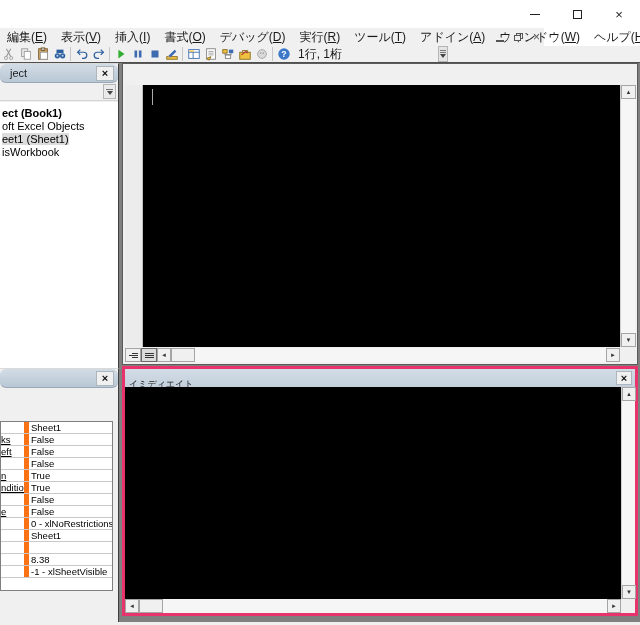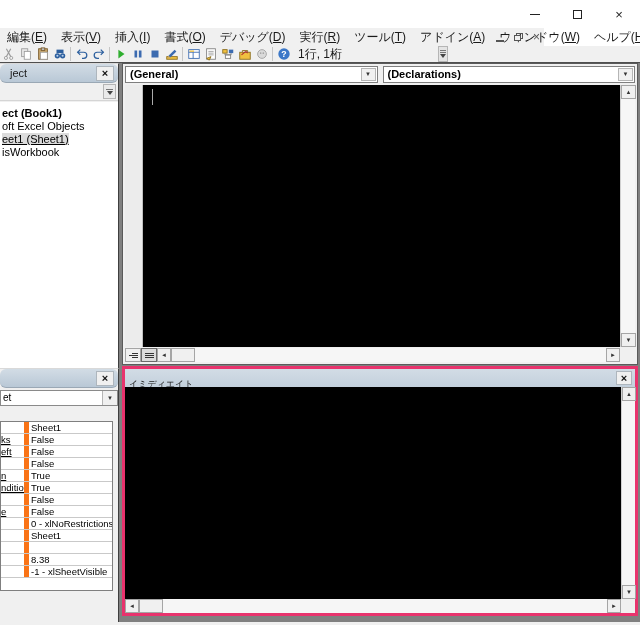--- a/index.html
+++ b/index.html
@@ -54,21 +54,21 @@
 
   
   #project { left:0; top:63px; width:119px; height:305px; }
   .ptoolbar { height:18px; background:#f0f0f0; position:relative; border-bottom:1px solid #d5d5d5; }
   .p-overflow { position:absolute; right:2px; top:1px; width:13px; height:15px; background:#eaeaea; border:1px solid #b5b5b5;
     display:flex; flex-direction:column; align-items:center; justify-content:center; gap:1px; }
   .ptree { position:absolute; left:0; top:38px; width:118px; bottom:0; background:#ffffff; overflow:hidden;
     font-size:11px; color:#000; padding-top:5px; }
   .titem { height:13px; line-height:13px; white-space:nowrap; padding-left:2px; }
   .titem.bold { font-weight:bold; }
-  .titem .sel { background:#dcdcdc;text-decoration:underline; }
+  .titem .sel { background:#dcdcdc; }
 
   
   #props { left:0; top:368px; width:119px; height:257px; border-bottom:none; }
   .pcombo { position:absolute; left:0; top:21px; width:118px; height:16px; background:#fff; border:1px solid #8a8a8a;
     font-size:10px; color:#000; line-height:14px; padding-left:2px; }
   .pcombo .combo-arrow { position:absolute; right:0; top:0; width:15px; height:14px; background:#f0f0f0;
     border-left:1px solid #b5b5b5; display:flex; align-items:center; justify-content:center; font-size:6px; color:#333; }
   .pgrid { position:absolute; left:0; top:52px; width:113px; height:170px; background:#fff;
     border:1px solid #7f7f7f; overflow:hidden; }
   .prow { display:flex; height:12px; border-bottom:1px solid #c9c9c9; font-size:9.5px; color:#000; }
@@ -336,24 +336,20 @@
     </div>
   </div>
 
   <div class="panel" id="props">
     <div class="phead">
       <span class="plabel-h"></span>
       <span class="xbtn">
           <span>×</span>
         </span>
     </div>
-    <div class="pcombo">
-      <span>et</span>
-      <span class="combo-arrow">▼</span>
-    </div>
     <div class="pgrid">
       <div class="prow">
           <div class="pl"></div>
           <div class="pv">Sheet1</div>
         </div>
       <div class="prow">
           <div class="pl">ks</div>
           <div class="pv">False</div>
         </div>
       <div class="prow">
@@ -397,30 +393,20 @@
           <div class="pv">8.38</div>
         </div>
       <div class="prow">
           <div class="pl"></div>
           <div class="pv">-1 - xlSheetVisible</div>
         </div>
     </div>
   </div>
 
   <div id="codewin">
-    <div class="comborow">
-      <div class="combo">
-        <span>(General)</span>
-        <span class="combo-arrow">▼</span>
-      </div>
-      <div class="combo">
-        <span>(Declarations)</span>
-        <span class="combo-arrow">▼</span>
-      </div>
-    </div>
     <div class="editor">
       <div class="marginstrip"></div>
       <div class="caret"></div>
     </div>
     <div class="vscroll">
       <div class="sbtn up">▲</div>
       <div class="sbtn down">▼</div>
     </div>
     <div class="hscrollrow">
       <div class="splitbtn">

